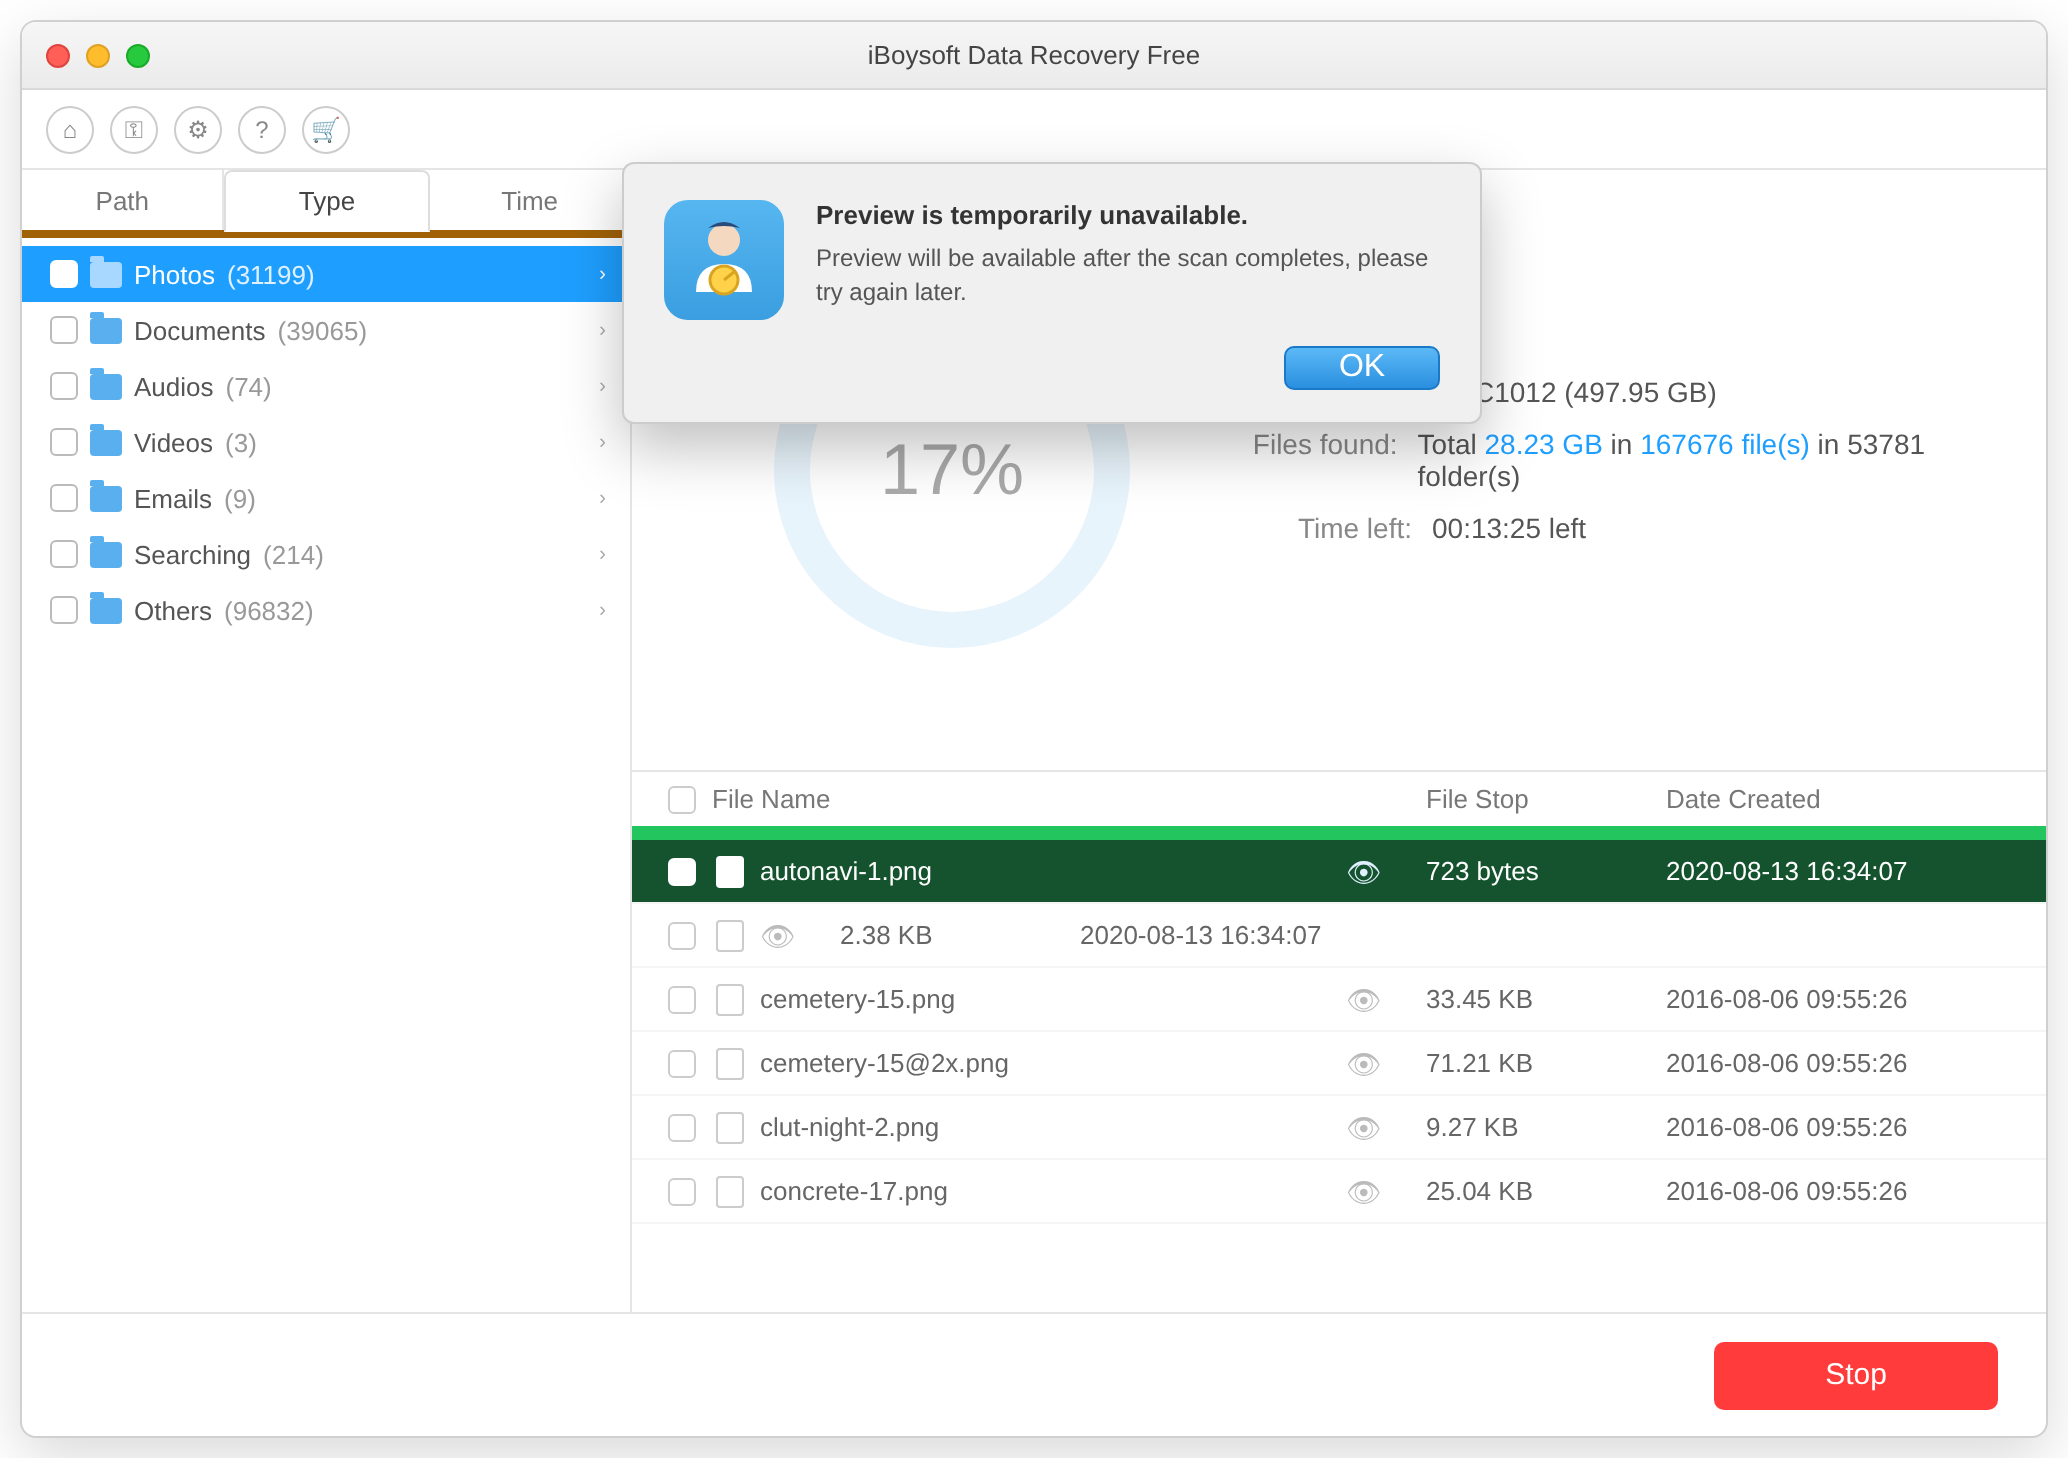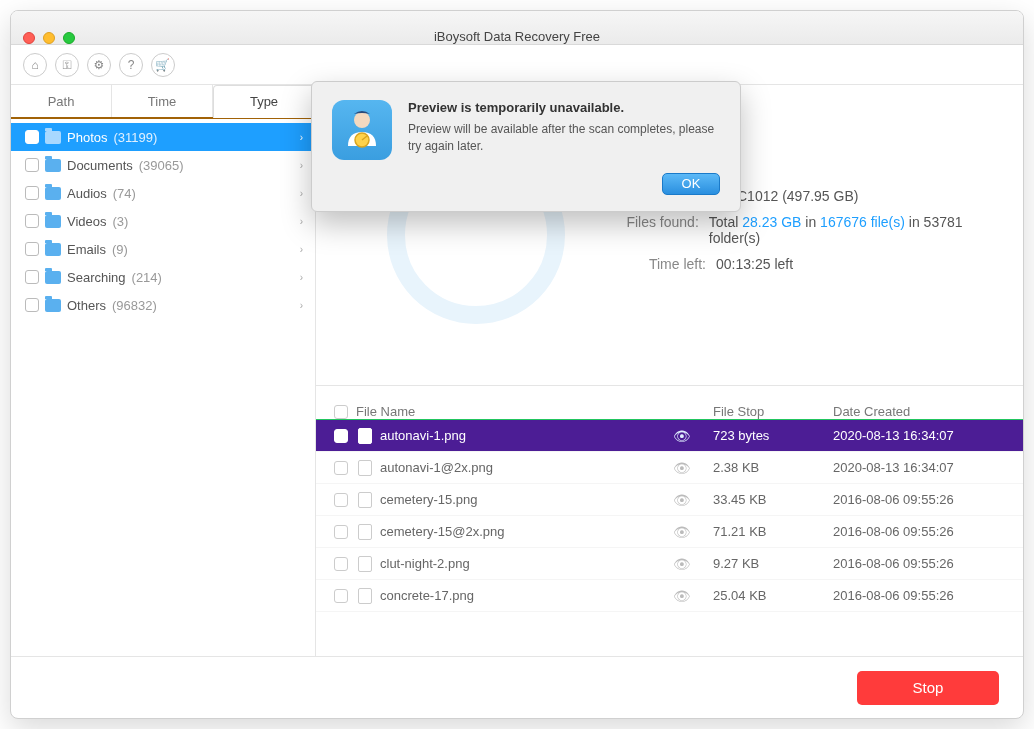--- a/index.html
+++ b/index.html
@@ -1,29 +1,29 @@
 <!DOCTYPE html>
 <html><head>
   <meta charset="utf-8">
   <style>
     * { margin: 0; padding: 0; box-sizing: border-box; font-family: -apple-system, BlinkMacSystemFont, "Segoe UI", Helvetica, Arial, sans-serif; }
     body { background: #fff; display: flex; justify-content: center; align-items: flex-start; padding: 10px; }
     .window { width: 1014px; height: 709px; background: #fff; border: 1px solid #d0d0d0; border-radius: 8px; box-shadow: 0 10px 30px rgba(0,0,0,0.15); overflow: hidden; display: flex; flex-direction: column; position: relative; }
-    .titlebar { height: 34px; background: linear-gradient(#f6f6f6, #ebebeb); border-bottom: 1px solid #d9d9d9; display: flex; align-items: flex-end; padding: 0 12px; position: relative; }
+    .titlebar { height: 34px; background: linear-gradient(#f6f6f6, #ebebeb); border-bottom: 1px solid #d9d9d9; display: flex; align-items: center; padding: 0 12px; position: relative; }
     .lights { display: flex; gap: 8px; }
     .light { width: 12px; height: 12px; border-radius: 50%; }
     .light.red { background: #ff5f56; border: 0.5px solid #e0443e; }
     .light.yellow { background: #ffbd2e; border: 0.5px solid #dea123; }
     .light.green { background: #27c93f; border: 0.5px solid #1aab29; }
     .title { position: absolute; left: 0; right: 0; text-align: center; font-size: 13px; color: #444; }
     .toolbar { height: 40px; border-bottom: 1px solid #e5e5e5; display: flex; align-items: center; padding: 0 12px; gap: 8px; }
     .tbtn { width: 24px; height: 24px; border: 1px solid #ccc; border-radius: 50%; display: flex; align-items: center; justify-content: center; color: #888; font-size: 12px; cursor: pointer; background: #fff; }
     .body { flex: 1; display: flex; overflow: hidden; }
     .sidebar { width: 305px; border-right: 1px solid #e5e5e5; display: flex; flex-direction: column; background: #fff; }
-    .tabs { display: flex; height: 34px; border-bottom: 2px solid #a16207; }
+    .tabs { display: flex; height: 34px; border-bottom: 4px solid #a16207; }
     .tab { flex: 1; display: flex; align-items: center; justify-content: center; font-size: 13px; color: #777; border-right: 1px solid #e5e5e5; cursor: pointer; }
     .tab:last-child { border-right: none; }
     .tab.active { background: #fff; color: #444; border-top: 1px solid #ddd; border-left: 1px solid #ddd; border-right: 1px solid #ddd; border-bottom: 1px solid #fff; margin-bottom: -1px; border-radius: 4px 4px 0 0; }
     .tree { flex: 1; overflow: auto; padding-top: 4px; }
     .tree-item { height: 28px; display: flex; align-items: center; padding-left: 14px; gap: 6px; font-size: 13px; color: #555; }
     .tree-item.selected { background: #1e9fff; color: #fff; }
     .tree-item .cb { width: 14px; height: 14px; border: 1px solid #bbb; border-radius: 3px; background: #fff; flex-shrink: 0; }
     .tree-item.selected .cb { border-color: #fff; }
     .folder-icon { width: 16px; height: 13px; background: #5ab0ef; border-radius: 2px; position: relative; flex-shrink: 0; }
     .folder-icon::before { content: ''; position: absolute; top: -3px; left: 0; width: 7px; height: 3px; background: #5ab0ef; border-radius: 1px 1px 0 0; }
@@ -39,43 +39,43 @@
     .progress-ring { width: 200px; height: 200px; position: relative; margin-left: 30px; }
     .progress-ring svg { transform: rotate(-90deg); }
     .progress-ring .bg { fill: none; stroke: #e8f4fc; stroke-width: 18; }
     .progress-ring .fg { fill: none; stroke: #1e9fff; stroke-width: 18; stroke-linecap: round; }
     .progress-text { position: absolute; top: 50%; left: 50%; transform: translate(-50%, -50%); font-size: 36px; color: #aaa; font-weight: 300; }
     .scan-info { margin-left: 40px; font-size: 14px; color: #555; }
     .scan-info .row { margin-bottom: 10px; display: flex; }
     .scan-info .label { color: #888; width: 90px; text-align: right; margin-right: 10px; }
     .scan-info .blue { color: #1e9fff; font-weight: 500; }
     .table-area { flex: 1; display: flex; flex-direction: column; border-top: 1px solid #e5e5e5; overflow: hidden; }
-    .thead { height: 34px; display: flex; align-items: flex-end; border-bottom: 1px solid #22c55e; font-size: 13px; color: #777; }
+    .thead { height: 34px; display: flex; align-items: center; border-bottom: 7px solid #22c55e; font-size: 13px; color: #777; }
     .col-name { flex: 1; padding-left: 18px; display: flex; align-items: center; gap: 8px; }
     .col-size { width: 120px; }
     .col-date { width: 190px; }
     .col-eye { width: 40px; }
     .tbody { flex: 1; overflow: auto; }
     .trow { height: 32px; display: flex; align-items: center; font-size: 13px; color: #666; border-bottom: 1px solid #f5f5f5; }
-    .trow.selected { background: #4c1d95; color: #fff; }
+    .trow.selected { background: #14532d; color: #fff; }
     .trow .cb { width: 14px; height: 14px; border: 1px solid #ccc; border-radius: 3px; background: #fff; margin-left: 18px; margin-right: 10px; flex-shrink: 0; }
     .trow.selected .cb { border-color: #fff; }
     .file-icon { width: 14px; height: 16px; background: #fff; border: 1px solid #ccc; border-radius: 2px; margin-right: 8px; flex-shrink: 0; position: relative; }
     .trow.selected .file-icon { border-color: #fff; }
     .eye { font-size: 14px; color: #bbb; }
     .trow.selected .eye { color: #e0f0ff; }
     .footer { height: 62px; border-top: 1px solid #e5e5e5; display: flex; align-items: center; justify-content: flex-end; padding: 0 24px; }
     .stop-btn { background: #ff3b3b; color: #fff; border: none; width: 142px; height: 34px; border-radius: 5px; font-size: 15px; cursor: pointer; }
     .modal { position: absolute; top: 70px; left: 300px; width: 430px; background: #f0f0f0; border: 1px solid #ccc; border-radius: 6px; box-shadow: 0 12px 30px rgba(0,0,0,0.25); padding: 18px 20px 16px 20px; display: flex; gap: 16px; }
     .modal-icon { width: 60px; height: 60px; border-radius: 12px; background: linear-gradient(#56b6f0, #3a9ee0); flex-shrink: 0; display: flex; align-items: center; justify-content: center; font-size: 32px; }
     .modal-body { flex: 1; }
     .modal-title { font-size: 13px; font-weight: 600; color: #333; margin-bottom: 6px; }
     .modal-text { font-size: 12px; color: #555; line-height: 1.4; margin-bottom: 18px; }
     .modal-footer { text-align: right; }
-    .modal-ok { background: linear-gradient(#5cb9f7, #2a8fdf); color: #fff; border: 0.5px solid #1a7ac9; width: 58px; height: 22px; border-radius: 5px; font-size: 13px; cursor: pointer; }
+    .modal-ok { background: linear-gradient(#5cb9f7, #2a8fdf); color: #fff; border: 0.5px solid #1a7ac9; width: 78px; height: 22px; border-radius: 5px; font-size: 16px; cursor: pointer; }
     .cb-head { width: 14px; height: 14px; border: 1px solid #ccc; border-radius: 3px; background: #fff; }
   </style>
 </head>
 <body>
 
 <div class="window">
 
   <div class="titlebar">
     <div class="lights">
       <div class="light red"></div>
@@ -91,22 +91,22 @@
     <div class="tbtn">⚙</div>
     <div class="tbtn">?</div>
     <div class="tbtn">🛒</div>
   </div>
 
   <div class="body">
 
     <div class="sidebar">
       <div class="tabs">
         <div class="tab">Path</div>
+        <div class="tab active">Type</div>
         <div class="tab">Time</div>
-        <div class="tab active">Type</div>
       </div>
       <div class="tree" id="tree">
           <div class="tree-item selected">
             <div class="cb"></div>
             <div class="folder-icon"></div>
             <span class="name">Photos</span> 
             <span class="count">(31199)</span>
             <span class="caret">›</span>
           </div>
           <div class="tree-item">
@@ -155,20 +155,21 @@
     </div>
 
     <div class="main">
 
       <div class="scan-area">
         <div class="progress-ring">
           <svg width="200" height="200">
             <circle class="bg" cx="100" cy="100" r="80"></circle>
             <circle class="fg" cx="100" cy="100" r="80" id="progress-arc" stroke-dasharray="502.6548245743669" stroke-dashoffset="417.2035043967245"></circle>
           </svg>
+          <div class="progress-text">17%</div>
         </div>
         <div class="scan-info">
           <div class="row">
             <span class="label">Searching:</span>
             <span>MAC1012 (497.95 GB)</span>
           </div>
           <div class="row">
             <span class="label">Files found:</span>
             <span>
               <span>Total </span><span class="blue">28.23 GB</span><span> in </span><span class="blue">167676 file(s)</span><span> in 53781 folder(s)</span>
@@ -196,21 +197,20 @@
               <div class="cb"></div>
               <div class="file-icon"></div>
               <div style="flex:1">autonavi-1.png</div>
               <div class="col-eye"><span class="eye">👁</span></div>
               <div class="col-size">723 bytes</div>
               <div class="col-date">2020-08-13 16:34:07</div>
             </div>
             <div class="trow">
               <div class="cb"></div>
               <div class="file-icon"></div>
-              <div style="flex:1">autonavi-1@2x.png</div>
               <div class="col-eye"><span class="eye">👁</span></div>
               <div class="col-size">2.38 KB</div>
               <div class="col-date">2020-08-13 16:34:07</div>
             </div>
             <div class="trow">
               <div class="cb"></div>
               <div class="file-icon"></div>
               <div style="flex:1">cemetery-15.png</div>
               <div class="col-eye"><span class="eye">👁</span></div>
               <div class="col-size">33.45 KB</div>

